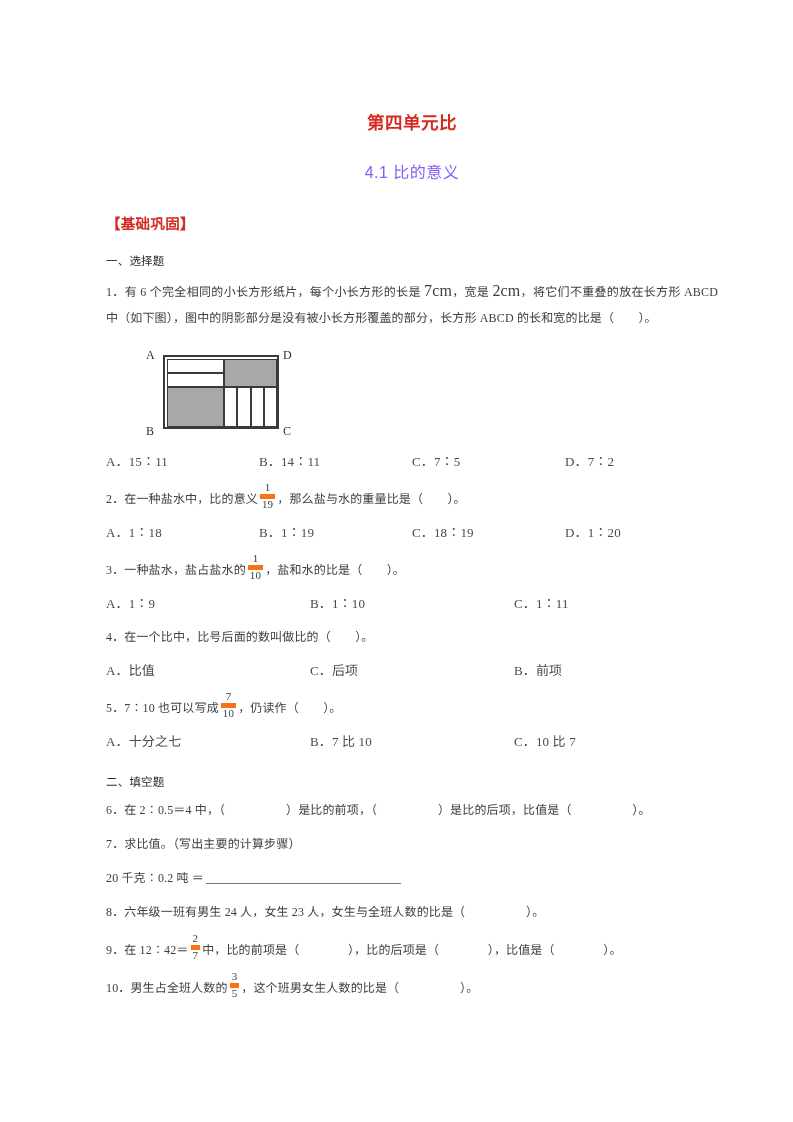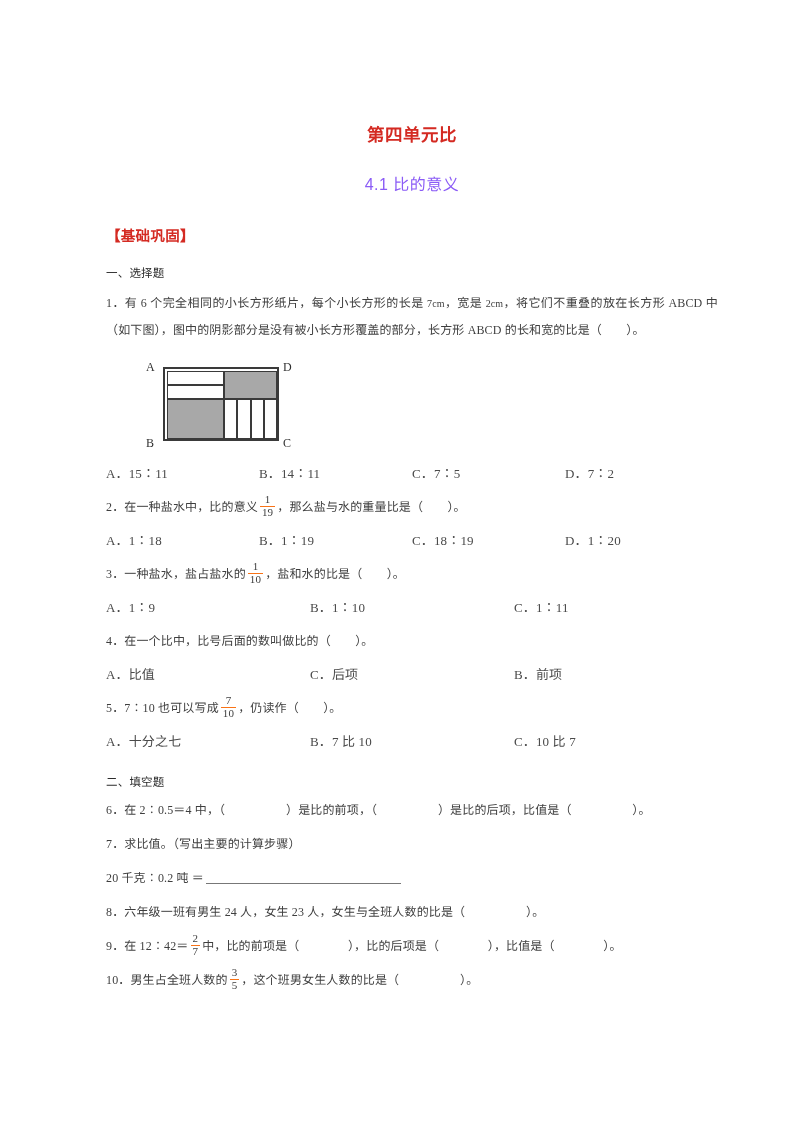--- a/index.html
+++ b/index.html
@@ -17,21 +17,21 @@
     width: 793px;
     height: 1122px;
     margin: 0 auto;
     background: #ffffff;
     overflow: hidden;
     box-sizing: border-box;
   }
   .content {
     position: absolute;
     left: 106px;
-    top: 16px;
+    top: 4px;
     width: 612px;
   }
 
   
   .doc-title {
     color: #d42a22;
     font-family: "Liberation Sans", "DejaVu Sans", sans-serif;
     font-weight: bold;
     font-size: 17.5px;
     text-align: center;
@@ -98,21 +98,21 @@
   
   .frac {
     display: inline-block;
     vertical-align: -0.42em;
     text-align: center;
     font-size: 11px;
     line-height: 1.06;
     margin: 0 2px;
   }
   .frac .num { display: block; padding: 0 2px; }
-  .frac .den { display: block; border-top: 1px solid #f97316; padding: 0 2px; }
+  .frac .den { display: block; border-top: 5px solid #f97316; padding: 0 2px; }
 
   .blank-line {
     display: inline-block;
     width: 195px;
     border-bottom: 1px solid #777;
     height: 0.9em;
     vertical-align: -0.15em;
     margin-left: 2px;
   }
 
@@ -145,21 +145,21 @@
     position: absolute;
     font-family: "Liberation Serif", "DejaVu Serif", serif;
     font-size: 12px;
     color: #2e2e2e;
   }
   .lbl-A { left: 6px;  top: 3px; }
   .lbl-D { left: 143px; top: 3px; }
   .lbl-B { left: 6px;  top: 79px; }
   .lbl-C { left: 143px; top: 79px; }
 
-  .small-unit { font-size: 10px; }
+  .small-unit { font-size: 16px; }
   .nowrap { white-space: nowrap; }
 </style>
 </head>
 <body>
 
 <div class="page">
   <div class="content">
 
     <h1 class="doc-title">第四单元比</h1>
     <h2 class="doc-subtitle">4.1 比的意义</h2>

